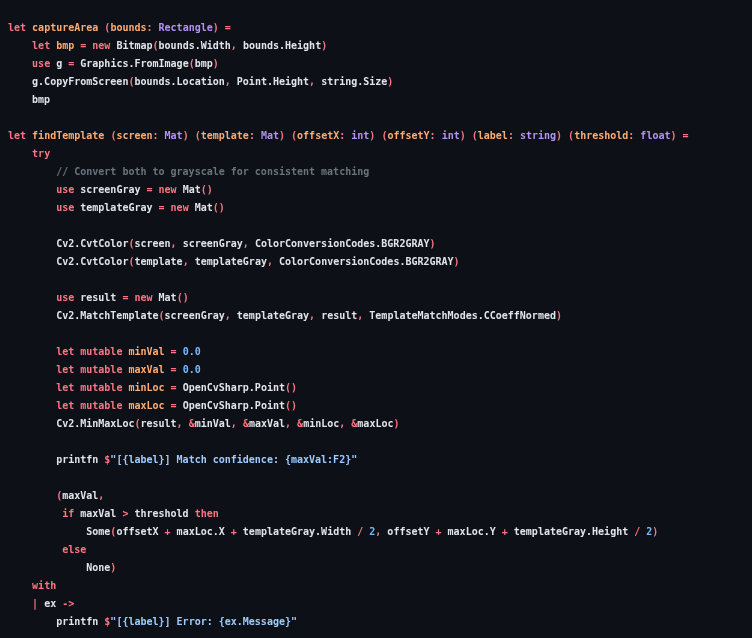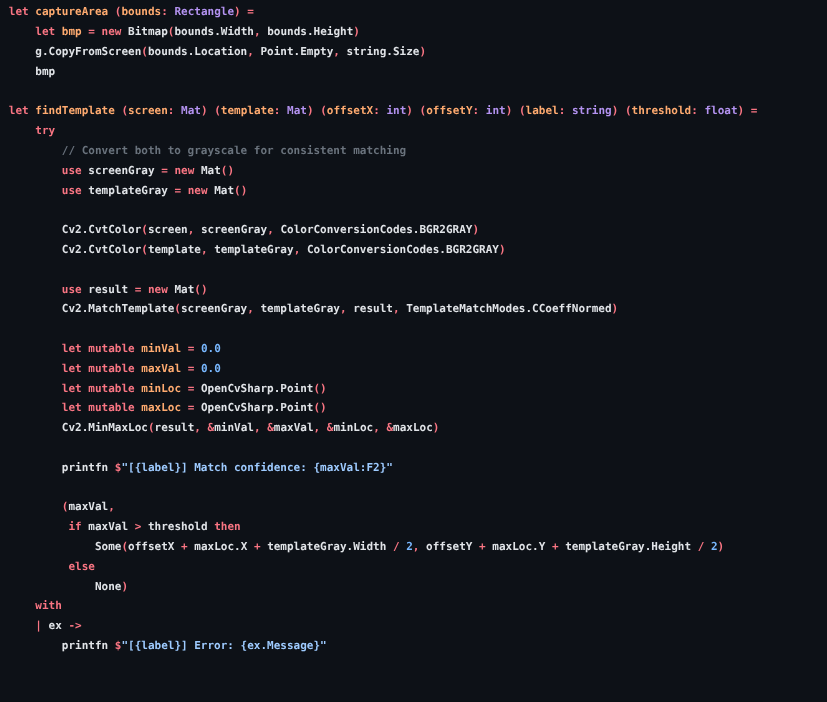--- a/index.html
+++ b/index.html
@@ -7,21 +7,21 @@
     padding: 0;
     background: var(--bg, #0d1117);
     width: 752px;
     height: 638px;
     overflow: hidden;
   }
   .editor {
     width: 752px;
     height: 638px;
     box-sizing: border-box;
-    padding: 3px 0 0 8px;
+    padding: 19px 0 0 8px;
     background: var(--bg, #0d1117);
     font-family: "DejaVu Sans Mono", "Liberation Mono", monospace;
     font-size: 10px;
     font-weight: 700;
     line-height: 18px;
     cursor: text;
   }
   .line {
     height: 18px;
     white-space: pre;
@@ -33,21 +33,22 @@
   .tk-string   { color: var(--c-string,   #9ecbff); }
   .tk-comment  { color: var(--c-comment,  #6a737d); font-weight: 600; }
   .tk-text     { color: var(--c-text,     #e1e4e8); }
 </style>
 </head>
 <body>
 
 <div class="editor">
     <div class="line"><span class="tk-keyword">let </span><span class="tk-variable">captureArea </span><span class="tk-keyword">(</span><span class="tk-variable">bounds</span><span class="tk-keyword">:</span><span class="tk-type"> Rectangle</span><span class="tk-keyword">) =</span></div>
     <div class="line"><span class="tk-text">    </span><span class="tk-keyword">let </span><span class="tk-variable">bmp </span><span class="tk-keyword">= </span><span class="tk-keyword">new </span><span class="tk-text">Bitmap</span><span class="tk-keyword">(</span><span class="tk-text">bounds.Width</span><span class="tk-keyword">,</span><span class="tk-text"> bounds.Height</span><span class="tk-keyword">)</span></div>
-    <div class="line"><span class="tk-text">    g.CopyFromScreen</span><span class="tk-keyword">(</span><span class="tk-text">bounds.Location</span><span class="tk-keyword">,</span><span class="tk-text"> Point.Empty</span><span class="tk-keyword">,</span><span class="tk-text"> string.Size</span><span class="tk-keyword">)</span></div>
+    <div class="line"><span class="tk-text">    </span><span class="tk-keyword">use </span><span class="tk-text">g </span><span class="tk-keyword">= </span><span class="tk-text">Graphics.FromImage</span><span class="tk-keyword">(</span><span class="tk-text">bmp</span><span class="tk-keyword">)</span></div>
+    <div class="line"><span class="tk-text">    g.CopyFromScreen</span><span class="tk-keyword">(</span><span class="tk-text">bounds.Location</span><span class="tk-keyword">,</span><span class="tk-text"> Point.Height</span><span class="tk-keyword">,</span><span class="tk-text"> string.Size</span><span class="tk-keyword">)</span></div>
     <div class="line"><span class="tk-text">    bmp</span></div>
     <div class="line">&nbsp;</div>
     <div class="line"><span class="tk-keyword">let </span><span class="tk-variable">findTemplate </span><span class="tk-keyword">(</span><span class="tk-variable">screen</span><span class="tk-keyword">:</span><span class="tk-type"> Mat</span><span class="tk-keyword">) (</span><span class="tk-variable">template</span><span class="tk-keyword">:</span><span class="tk-type"> Mat</span><span class="tk-keyword">) (</span><span class="tk-variable">offsetX</span><span class="tk-keyword">:</span><span class="tk-type"> int</span><span class="tk-keyword">) (</span><span class="tk-variable">offsetY</span><span class="tk-keyword">:</span><span class="tk-type"> int</span><span class="tk-keyword">) (</span><span class="tk-variable">label</span><span class="tk-keyword">:</span><span class="tk-type"> string</span><span class="tk-keyword">) (</span><span class="tk-variable">threshold</span><span class="tk-keyword">:</span><span class="tk-type"> float</span><span class="tk-keyword">) =</span></div>
     <div class="line"><span class="tk-text">    </span><span class="tk-keyword">try</span></div>
     <div class="line"><span class="tk-text">        </span><span class="tk-comment">// Convert both to grayscale for consistent matching</span></div>
     <div class="line"><span class="tk-text">        </span><span class="tk-keyword">use </span><span class="tk-text">screenGray </span><span class="tk-keyword">= </span><span class="tk-keyword">new </span><span class="tk-text">Mat</span><span class="tk-keyword">()</span></div>
     <div class="line"><span class="tk-text">        </span><span class="tk-keyword">use </span><span class="tk-text">templateGray </span><span class="tk-keyword">= </span><span class="tk-keyword">new </span><span class="tk-text">Mat</span><span class="tk-keyword">()</span></div>
     <div class="line">&nbsp;</div>
     <div class="line"><span class="tk-text">        Cv2.CvtColor</span><span class="tk-keyword">(</span><span class="tk-text">screen</span><span class="tk-keyword">,</span><span class="tk-text"> screenGray</span><span class="tk-keyword">,</span><span class="tk-text"> ColorConversionCodes.BGR2GRAY</span><span class="tk-keyword">)</span></div>
     <div class="line"><span class="tk-text">        Cv2.CvtColor</span><span class="tk-keyword">(</span><span class="tk-text">template</span><span class="tk-keyword">,</span><span class="tk-text"> templateGray</span><span class="tk-keyword">,</span><span class="tk-text"> ColorConversionCodes.BGR2GRAY</span><span class="tk-keyword">)</span></div>

